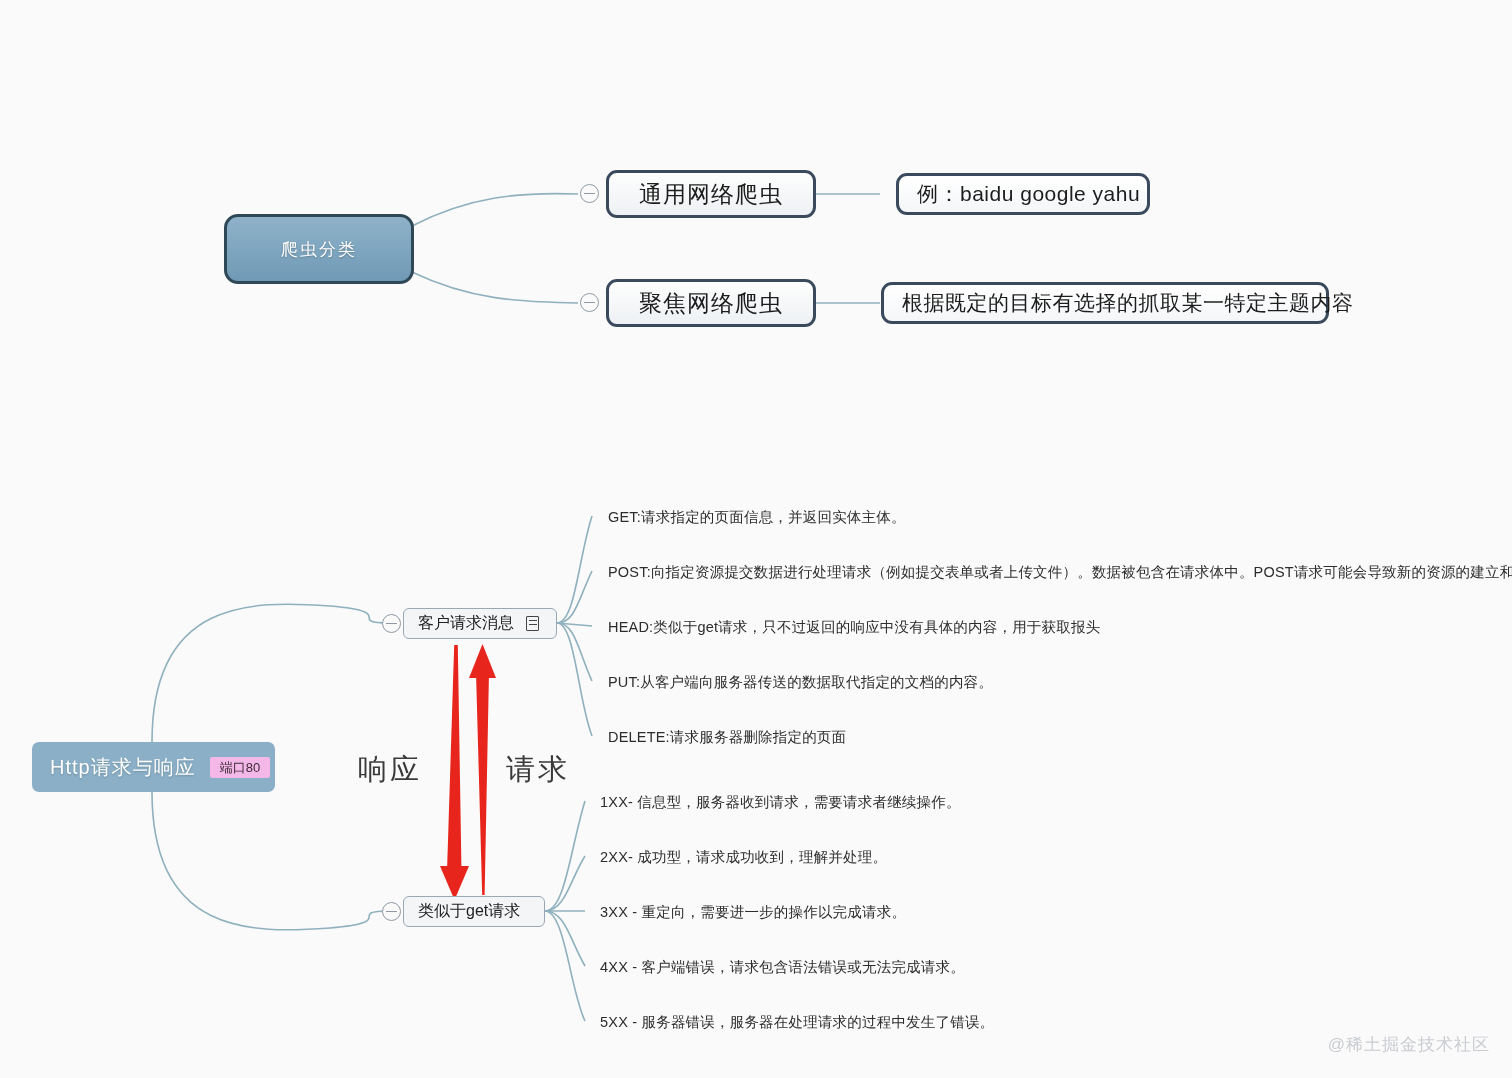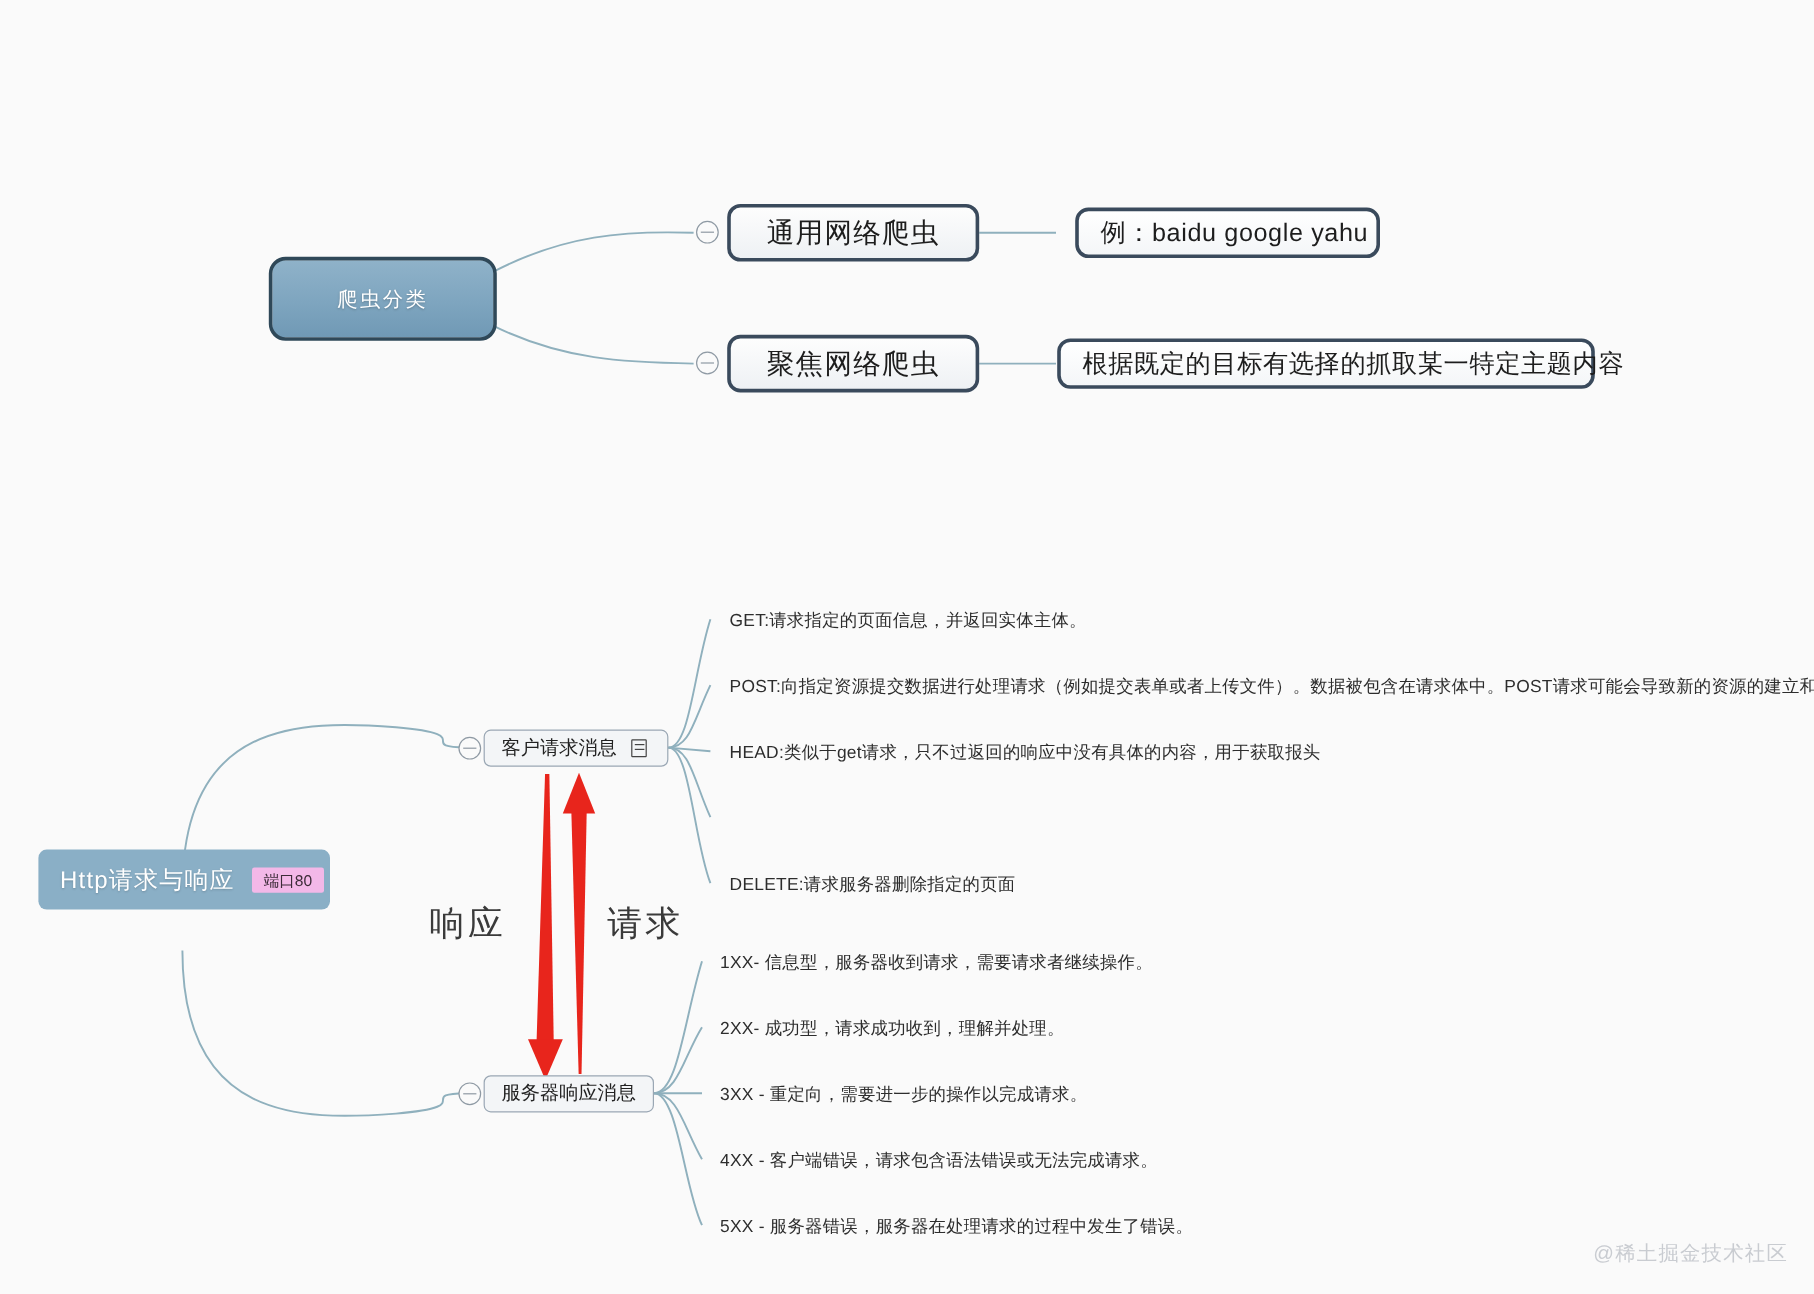--- a/index.html
+++ b/index.html
@@ -258,21 +258,21 @@
   <div class="toggle" style="left:580px; top:293px;"></div>
 
   <div class="node box-lv1" style="left:606px; top:279px; width:210px; height:48px;">
     <span>聚焦网络爬虫</span>
   </div>
 
   <div class="node box-lv2" style="left:881px; top:282px; width:448px; height:42px;">
     <span>根据既定的目标有选择的抓取某一特定主题内容</span>
   </div>
 
-  <div class="node root-flat" style="left:32px; top:708px; width:243px; height:50px;">
+  <div class="node root-flat" style="left:32px; top:742px; width:243px; height:50px;">
     <span>Http请求与响应</span>
     <span class="badge-port">端口80</span>
   </div>
 
   <div class="annot" style="left:358px; top:750px;">响应</div>
 
   <div class="annot" style="left:506px; top:750px;text-align:right;">请求</div>
 
   <div class="toggle" style="left:382px; top:614px;"></div>
 
@@ -280,27 +280,28 @@
     <span>客户请求消息</span>
     <span class="note-icon"></span>
   </div>
 
   <div class="leaf" style="left:608px; top:508px;">GET:请求指定的页面信息，并返回实体主体。</div>
 
   <div class="leaf" style="left:608px; top:563px;">POST:向指定资源提交数据进行处理请求（例如提交表单或者上传文件）。数据被包含在请求体中。POST请求可能会导致新的资源的建立和/或已有资源的修改。</div>
 
   <div class="leaf" style="left:608px; top:618px;">HEAD:类似于get请求，只不过返回的响应中没有具体的内容，用于获取报头</div>
 
+  <div class="leaf" style="left:608px; top:673px;">PUT:从客户端向服务器传送的数据取代指定的文档的内容。</div>
 
   <div class="leaf" style="left:608px; top:728px;">DELETE:请求服务器删除指定的页面</div>
 
   <div class="toggle" style="left:382px; top:902px;"></div>
 
   <div class="node box-thin" style="left:403px; top:896px; width:142px; height:31px;">
-    <span>服务器响应消息</span>
+    <span>类似于get请求</span>
   </div>
 
   <div class="leaf" style="left:600px; top:793px;">1XX- 信息型，服务器收到请求，需要请求者继续操作。</div>
 
   <div class="leaf" style="left:600px; top:848px;">2XX- 成功型，请求成功收到，理解并处理。</div>
 
   <div class="leaf" style="left:600px; top:903px;">3XX - 重定向，需要进一步的操作以完成请求。</div>
 
   <div class="leaf" style="left:600px; top:958px;">4XX - 客户端错误，请求包含语法错误或无法完成请求。</div>
 

